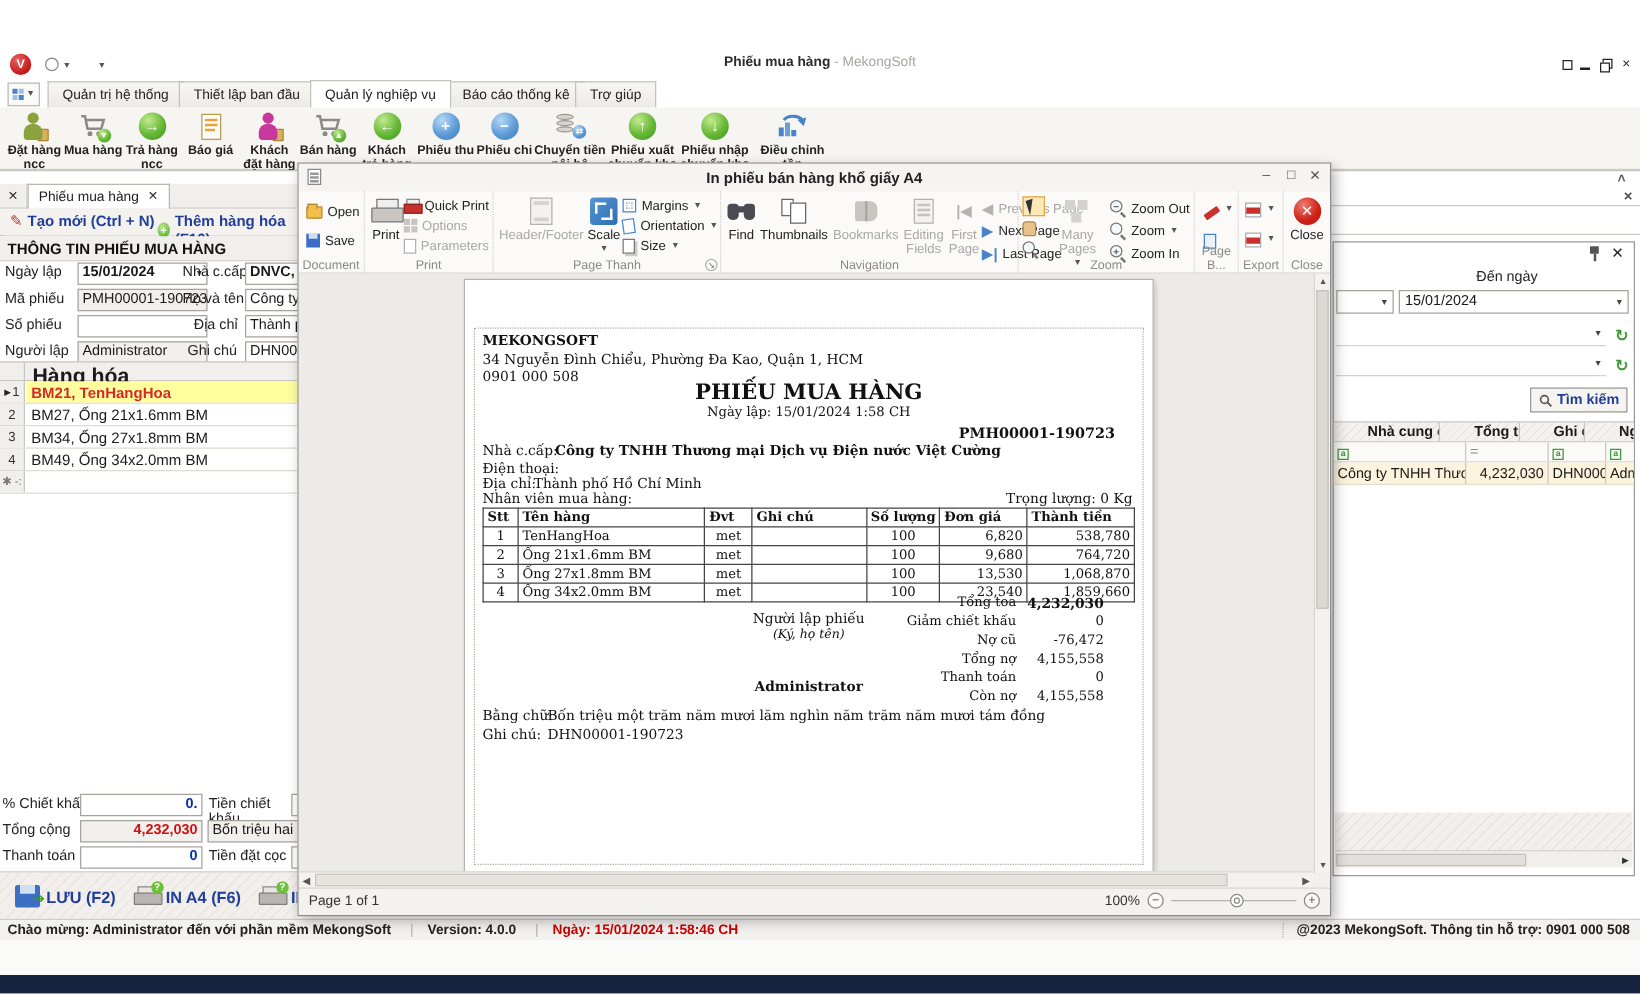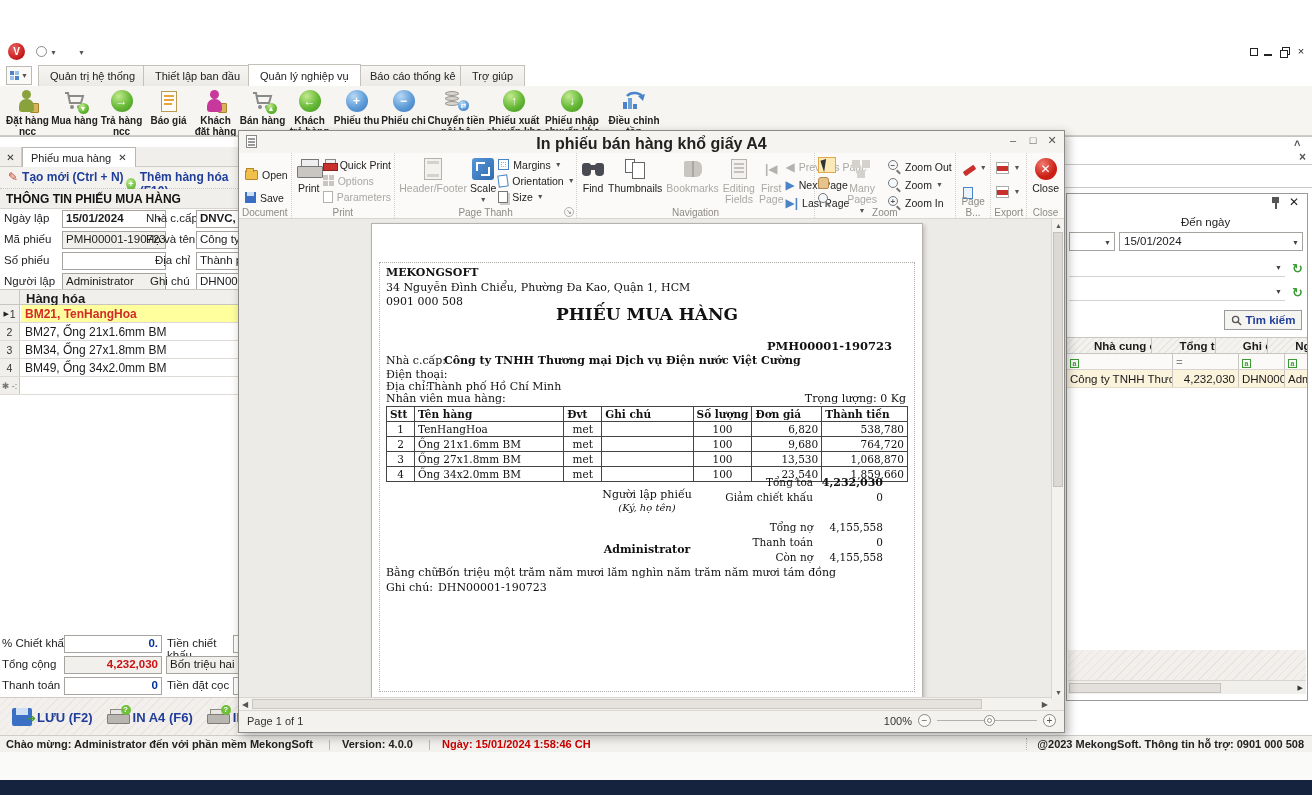--- a/index.html
+++ b/index.html
@@ -82,21 +82,21 @@
   .frow{position:absolute;height:20px;}
   .flbl{position:absolute;font-size:11.5px;color:#222;top:3px;}
   .fld{position:absolute;height:18px;border:1px solid #a7a39e;background:#fff;font-size:11.5px;
        padding:1px 3px 0 3px;overflow:hidden;white-space:nowrap;}
   .fld.ro{background:#f2f0ed;}
   .fld .da{position:absolute;right:2px;top:5px;font-size:7px;color:#444;}
 
   
   .ggridhdr{position:absolute;left:0;top:152px;width:238px;height:16px;background:#f1efec;border-top:1px solid #c9c5c0;border-bottom:1px solid #c9c5c0;}
   .gnumhdr{position:absolute;left:0;top:0;width:20px;height:100%;border-right:1px solid #c9c5c0;}
-  .ghdrlbl{position:absolute;left:26px;top:1px;font-size:13px;font-weight:bold;}
+  .ghdrlbl{position:absolute;left:26px;top:1px;font-size:17px;font-weight:bold;}
   .grow{position:absolute;left:0;width:238px;height:18px;border-bottom:1px solid #dedad5;}
   .gnum{position:absolute;left:0;top:0;width:20px;height:100%;background:#f1efec;border-right:1px solid #c9c5c0;
         font-size:10.5px;color:#333;display:flex;align-items:center;justify-content:center;gap:1px;}
   .gcell{position:absolute;left:21px;right:0;top:0;height:100%;font-size:12px;display:flex;align-items:center;padding-left:4px;white-space:nowrap;overflow:hidden;}
   .grow.sel .gcell{background:#ffff9e;color:#d42a2a;font-weight:bold;}
   .rowarrow{font-size:7px;color:#222;}
 
   
   .btot{position:absolute;left:0;width:238px;height:20px;}
   .fldr{text-align:right;font-weight:bold;color:#00309c;}
@@ -140,21 +140,21 @@
   .rhsb{position:absolute;left:1px;top:486px;width:238px;height:14px;background:#f1efec;border-top:1px solid #d8d4cf;}
   .rhsb .thumb{position:absolute;left:1px;top:2px;width:152px;height:10px;background:#e3e0db;border:1px solid #c4c1bd;}
   .rhsb .ar{position:absolute;right:3px;top:3px;font-size:7px;color:#333;}
 
   
   .dialog{position:absolute;left:238px;top:130px;width:827px;height:603px;background:#f2f0ed;border:1px solid #8e8a85;
           box-shadow:3px 4px 10px rgba(0,0,0,.3);z-index:10;}
   .dtitle{position:absolute;left:0;right:0;top:0;height:22px;background:#f6f4f1;}
   .dtico{position:absolute;left:7px;top:4px;width:11px;height:13px;background:#fff;border:1px solid #888;}
   .dtico::before{content:"";position:absolute;left:1px;top:2px;right:1px;height:1.5px;background:#999;box-shadow:0 3px 0 #999,0 6px 0 #999;}
-  .dtlbl{position:absolute;left:0;right:0;top:4px;text-align:center;font-size:16px;font-weight:bold;color:#222;}
+  .dtlbl{position:absolute;left:0;right:0;top:4px;text-align:center;font-size:12px;font-weight:bold;color:#222;}
   .dwc{position:absolute;top:3px;color:#555;font-size:11px;width:14px;text-align:center;}
   .dribbon{position:absolute;left:0;right:0;top:22px;height:66px;background:#fbfaf9;border-bottom:1px solid #d9d5d0;display:flex;}
   .dg{position:relative;border-right:1px dotted #d2cec9;padding:3px 3px 13px 3px;display:flex;align-items:flex-start;}
   .dglbl{position:absolute;left:0;right:0;bottom:0;text-align:center;font-size:10px;color:#8d8a85;}
   .bigb{display:flex;flex-direction:column;align-items:center;justify-content:flex-start;text-align:center;
         font-size:10.5px;color:#222;line-height:11px;padding:1px 2px;}
   .bigb .bi{height:24px;display:flex;align-items:center;justify-content:center;margin-bottom:2px;}
   .stack{display:flex;flex-direction:column;gap:1px;padding-top:1px;}
   .smb{display:flex;align-items:center;gap:4px;font-size:10.5px;color:#222;height:15px;white-space:nowrap;}
   .gray{color:#aaa8a4 !important;}
@@ -252,20 +252,24 @@
 </head>
 <body>
 
 <div class="screen">
 
   <div class="titlebar">
     <div class="applogo">V</div>
     <span class="qa-circle"></span>
     <span class="qa-caret" style="left:50px;">▼</span>
     <span class="qa-caret" style="left:78px;">▼</span>
+    <div class="apptitle">
+      <span class="t1">Phiếu mua hàng</span>
+      <span class="t2"> </span><span class="t2">- MekongSoft</span>
+    </div>
     <span class="wctl" style="right:52px;">
         <span class="sqico"></span>
       </span>
     <span class="wctl" style="right:38px;">
         <span class="minico"></span>
       </span>
     <span class="wctl" style="right:22px;">
         <span class="restico"></span>
       </span>
     <span class="wctl" style="right:5px;">×</span>
@@ -584,21 +588,21 @@
     <div class="dtitle">
       <span class="dtico"></span>
       <span class="dtlbl">In phiếu bán hàng khổ giấy A4</span>
       <span class="dwc" style="right:44px;">–</span>
       <span class="dwc" style="right:24px;">□</span>
       <span class="dwc" style="right:5px;">✕</span>
     </div>
 
     <div class="dribbon">
 
-      <div class="dg" style="width:56px;align-items:flex-end;">
+      <div class="dg" style="width:56px;">
         <div class="stack" style="gap:8px;padding-top:6px;padding-left:3px;">
           <span class="smb">
               <span class="folder"></span>
               <span>Open</span>
             </span>
           <span class="smb">
               <span class="floppy2"></span>
               <span>Save</span>
             </span>
         </div>
@@ -785,20 +789,21 @@
       </div>
     </div>
 
     <div class="preview">
       <div class="page">
         <div class="pmargin"></div>
         <span class="dl" style="left:14px;top:42px;font-weight:bold;">MEKONGSOFT</span>
         <span class="dl" style="left:14px;top:57px;">34 Nguyễn Đình Chiểu, Phường Đa Kao, Quận 1, HCM</span>
         <span class="dl" style="left:14px;top:71px;">0901 000 508</span>
         <span class="dl" style="left:0;right:0;top:80px;text-align:center;font-size:17px;font-weight:bold;">PHIẾU MUA HÀNG</span>
+        <span class="dl" style="left:0;right:0;top:100px;text-align:center;font-size:10.5px;">Ngày lập: 15/01/2024  1:58 CH</span>
         <span class="dl" style="right:30px;top:115px;font-weight:bold;font-size:11.5px;">PMH00001-190723</span>
         <span class="dl" style="left:14px;top:130px;">Nhà c.cấp:</span>
         <span class="dl" style="left:72px;top:130px;font-weight:bold;">Công ty TNHH Thương mại Dịch vụ Điện nước Việt Cường</span>
         <span class="dl" style="left:14px;top:144px;">Điện thoại:</span>
         <span class="dl" style="left:14px;top:156px;">Địa chỉ:</span>
         <span class="dl" style="left:55px;top:156px;">Thành phố Hồ Chí Minh</span>
         <span class="dl" style="left:14px;top:168px;">Nhân viên mua hàng:</span>
         <span class="dl" style="right:16px;top:168px;">Trọng lượng: 0 Kg</span>
 
         <table class="doctable" style="top:182px;">
@@ -852,20 +857,24 @@
           </table>
 
         <div class="totrow" style="top:252px;padding-left:28px;">
             <span class="totlbl">Tổng toa</span>
             <span class="totval" style="font-weight:bold;font-size:11px;">4,232,030</span>
           </div>
         <div class="totrow" style="top:267px;">
             <span class="totlbl">Giảm chiết khấu</span>
             <span class="totval">0</span>
           </div>
+        <div class="totrow" style="top:282px;">
+            <span class="totlbl">Nợ cũ</span>
+            <span class="totval">-76,472</span>
+          </div>
         <div class="totrow" style="top:297px;">
             <span class="totlbl">Tổng nợ</span>
             <span class="totval">4,155,558</span>
           </div>
         <div class="totrow" style="top:312px;">
             <span class="totlbl">Thanh toán</span>
             <span class="totval">0</span>
           </div>
         <div class="totrow" style="top:327px;">
             <span class="totlbl">Còn nợ</span>

